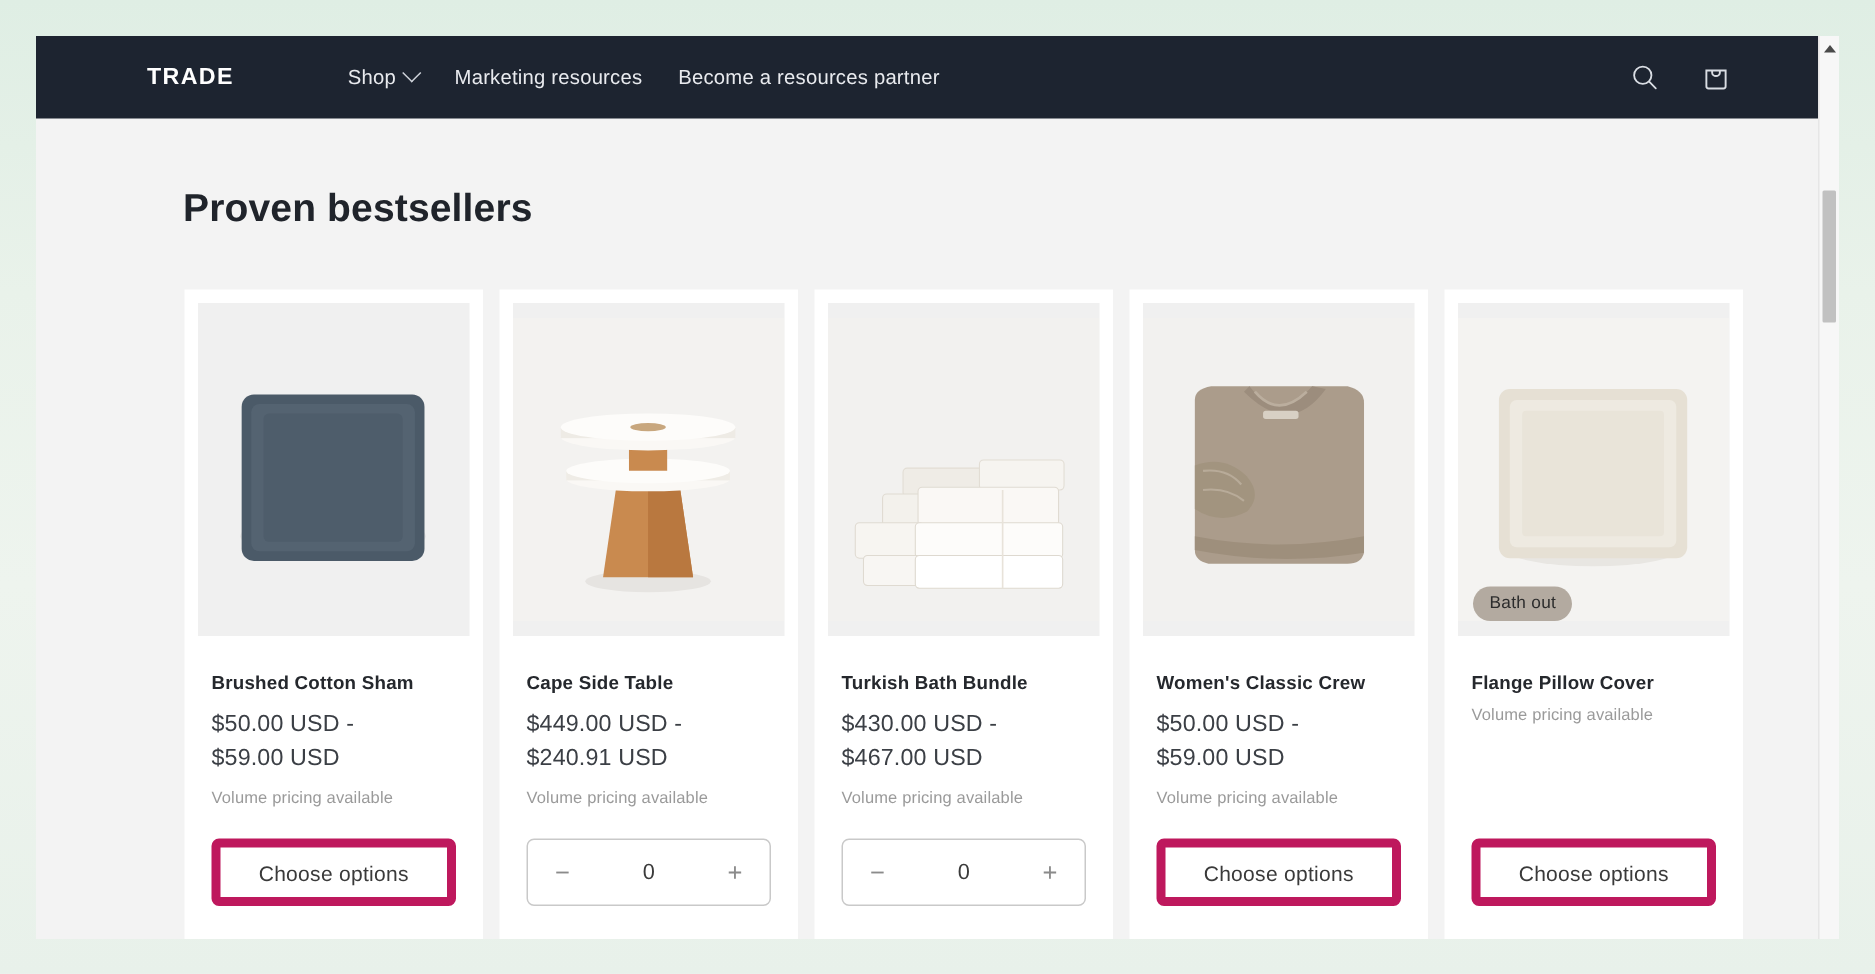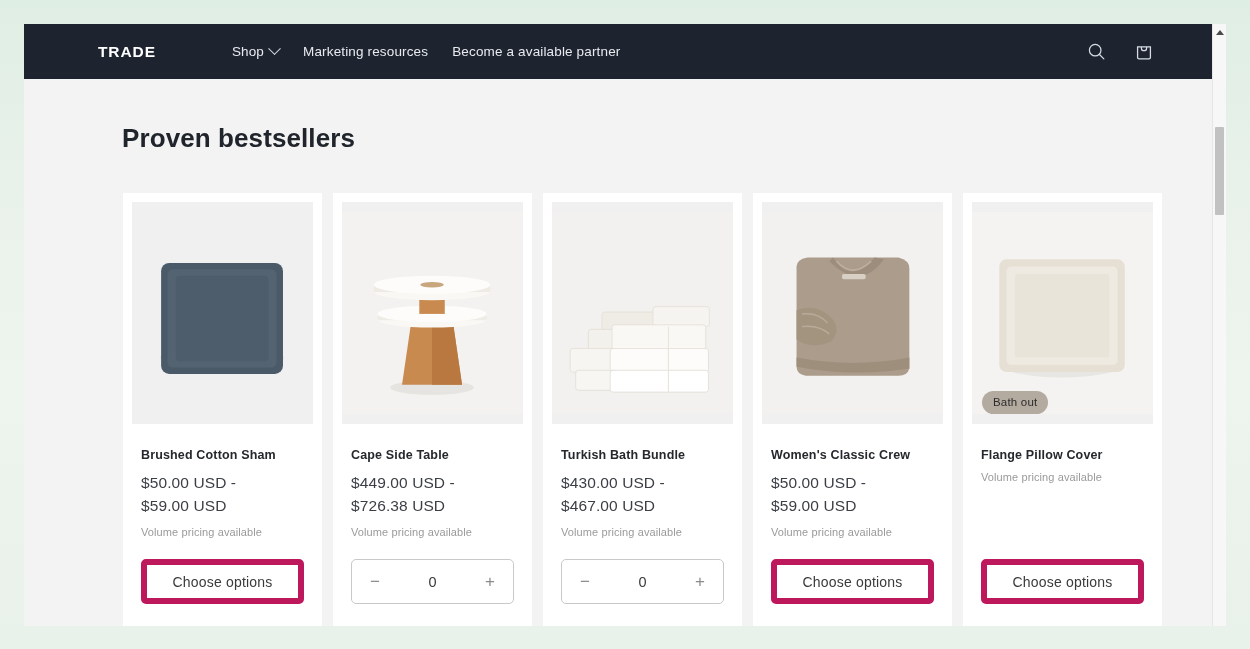--- a/index.html
+++ b/index.html
@@ -274,21 +274,21 @@
 
         <div class="main-nav">
           <div class="nav-link">
             <span>Shop</span>
             <span class="chev"></span>
           </div>
           <div class="nav-link">
             <span>Marketing resources</span>
           </div>
           <div class="nav-link">
-            <span>Become a available partner</span>
+            <span>Become a resources partner</span>
           </div>
         </div>
 
         <div class="header-actions">
           <div class="icon-btn">
             <svg viewBox="0 0 24 24" width="21" height="21" fill="none" stroke="#d9dde3" stroke-width="1.4">
               <circle cx="10.5" cy="10.5" r="6.6"></circle>
               <line x1="15.4" y1="15.4" x2="20.4" y2="20.4" stroke-linecap="round"></line>
             </svg>
           </div>
@@ -343,21 +343,21 @@
                 <ellipse cx="99" cy="87" rx="64" ry="10" fill="#faf8f5"></ellipse>
                 <rect x="35" y="80" width="128" height="8" fill="#eeebe5"></rect>
                 <ellipse cx="99" cy="80" rx="64" ry="10" fill="#fdfcfa"></ellipse>
                 <ellipse cx="99" cy="80" rx="13" ry="3" fill="#c8a77e"></ellipse>
               </svg>
             </div>
             <div class="card-body">
               <div class="product-title">Cape Side Table</div>
               <div class="product-price">
                 <span>$449.00 USD -</span><br>
-                <span>$726.38 USD</span>
+                <span>$240.91 USD</span>
               </div>
               <div class="volume-note">Volume pricing available</div>
             </div>
             <div class="card-action">
               <div class="qty-stepper">
                 <button class="qty-btn">−</button>
                 <span class="qty-value">0</span>
                 <button class="qty-btn">+</button>
               </div>
             </div>

